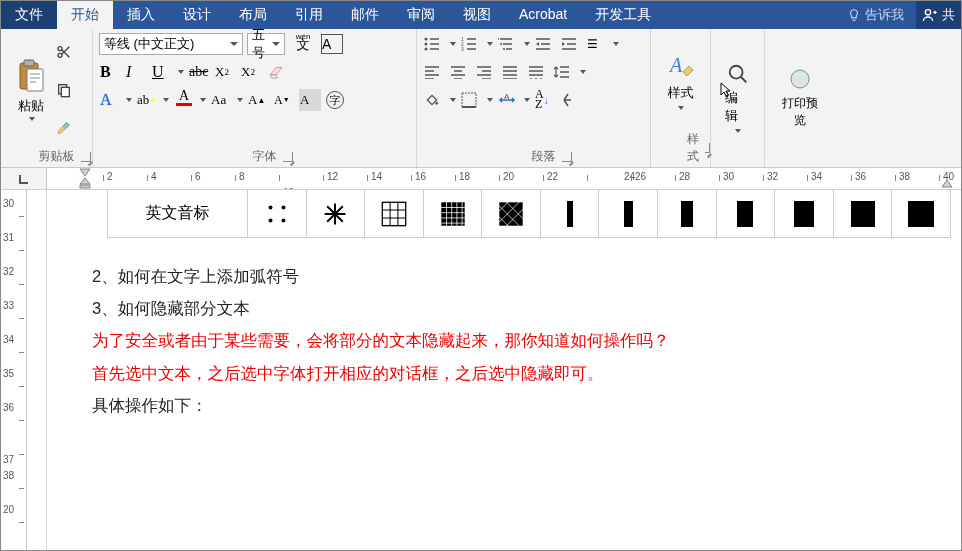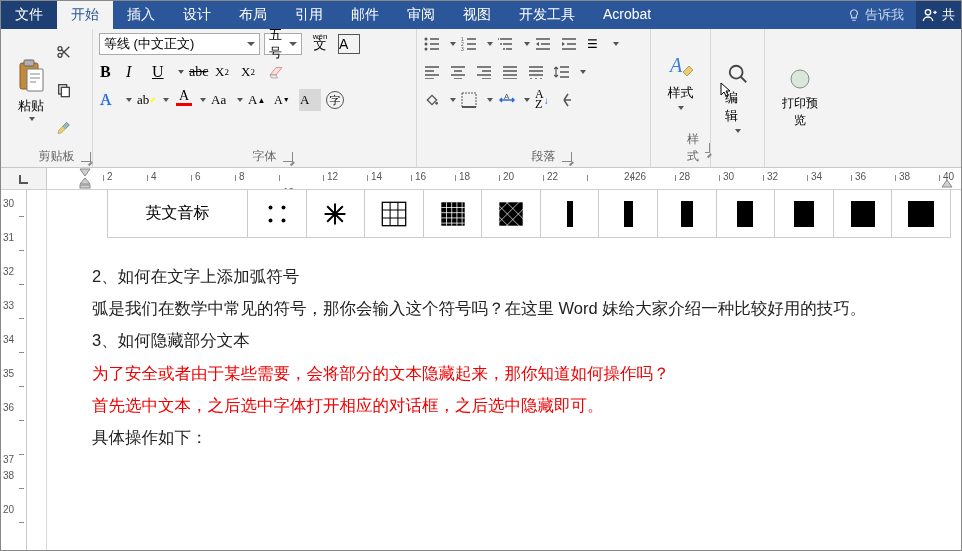--- a/index.html
+++ b/index.html
@@ -57,22 +57,22 @@
 <div class="title-bar">
   <div class="tab file">文件</div>
   <div class="tab active">开始</div>
   <div class="tab">插入</div>
   <div class="tab">设计</div>
   <div class="tab">布局</div>
   <div class="tab">引用</div>
   <div class="tab">邮件</div>
   <div class="tab">审阅</div>
   <div class="tab">视图</div>
+  <div class="tab">Acrobat</div>
   <div class="tab">开发工具</div>
-  <div class="tab">Acrobat</div>
   <div class="spacer"></div>
   <div class="tell-me">
     <svg class="icon" width="14" height="14" viewBox="0 0 24 24">
         <path fill="none" stroke="#c7d6ef" stroke-width="2" d="M9 21h6M10 17h4M12 3a6 6 0 0 0-4 10.5V17h8v-3.5A6 6 0 0 0 12 3z"></path>
       </svg>
     <span>告诉我</span>
   </div>
   <div class="share">
     <svg width="16" height="16" viewBox="0 0 24 24">
         <circle cx="9" cy="8" r="4" fill="none" stroke="#fff" stroke-width="2"></circle>
@@ -121,21 +121,21 @@
     </div>
     <div class="group-label">
         <span>剪贴板</span>
         <span class="dlg-launcher"></span>
       </div>
   </div>
 
   <div class="group" style="width:324px">
     <div class="group-body vcol" style="gap:6px">
       <div class="hrow">
-        <div class="combo" style="width:161px">
+        <div class="combo" style="width:144px">
             <span>等线 (中文正文)</span>
             <span class="dd"></span>
           </div>
         <div class="combo" style="width:38px">
             <span>五号</span>
             <span class="dd"></span>
           </div>
         <span class="btn" style="width:28px;flex-direction:column;line-height:0.8">
           <span style="font-size:8px">wén</span>
           <span style="font-size:13px">文</span>
@@ -491,20 +491,19 @@
         <div class="sym-cell">
             <div class="blk" style="width:24px;height:26px"></div>
           </div>
         <div class="sym-cell">
             <div class="blk" style="width:26px;height:26px"></div>
           </div>
       </div>
     </div>
     <div class="content">
       <div>2、如何在文字上添加弧符号</div>
-      <div>弧是我们在数学中常见的符号，那你会输入这个符号吗？在这里 Word 妹给大家介绍一种比较好用的技巧。</div>
       <div>3、如何隐藏部分文本</div>
       <div class="red">为了安全或者由于某些需要，会将部分的文本隐藏起来，那你知道如何操作吗？</div>
       <div class="red">首先选中文本，之后选中字体打开相应的对话框，之后选中隐藏即可。</div>
       <div>具体操作如下：</div>
     </div>
   </div>
 </div>
 
 </body></html>

